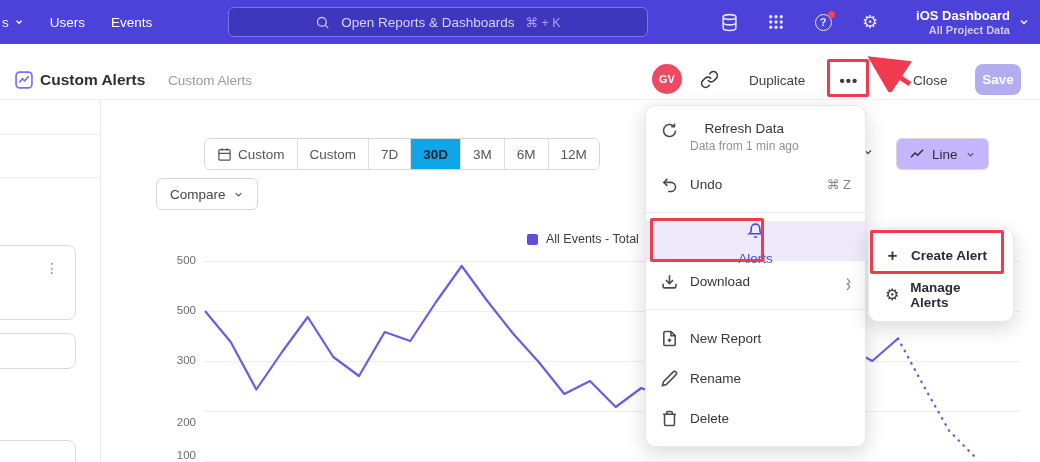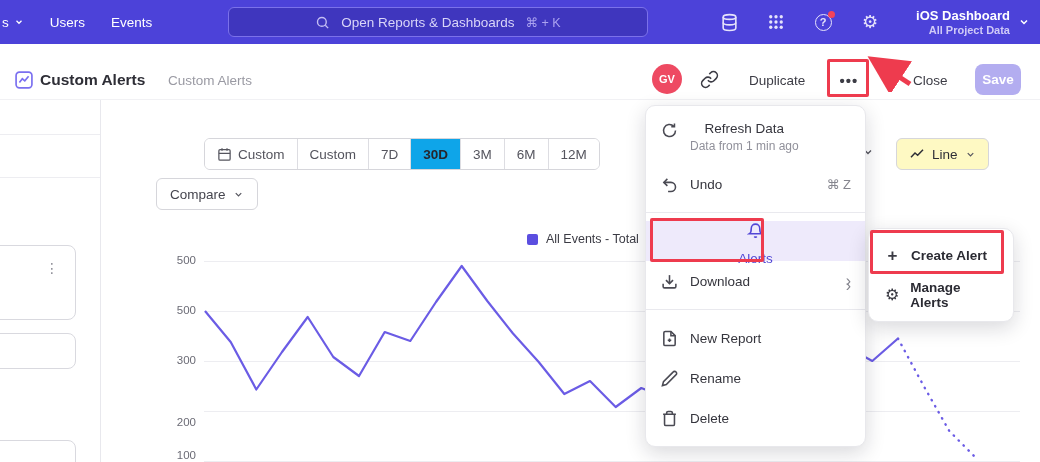--- a/index.html
+++ b/index.html
@@ -40,21 +40,21 @@
   .card { position:absolute; left:-22px; width:98px; background:#fff; border:1px solid #d9d9df; border-radius:8px; cursor:pointer; }
   .card .kebab { position:absolute; right:16px; top:14px; color:#8d8d96; font-size:14px; cursor:pointer; }
 
   
   .seg { position:absolute; left:156px; top:138px; height:32px; display:flex; border:1px solid #d6d6db; border-radius:6px; overflow:hidden; background:#fff;margin-left:48px; }
   .seg-item { display:flex; align-items:center; gap:6px; padding:0 12px; font-size:13.5px; color:#54545d; border-left:1px solid #dddde2; cursor:pointer; background:#fff; }
   .seg-item:first-child { border-left:none; }
   .seg-item.selected { background:#0ea5e9; color:#26262e; font-weight:700; }
   .compare-btn { position:absolute; left:156px; top:178px; height:32px; padding:0 13px; display:flex; align-items:center; gap:7px; border:1px solid #d6d6db; border-radius:6px; background:#fff; font-size:13.5px; color:#45454e; cursor:pointer; }
   .hidden-chevron { position:absolute; left:862px; top:146px; color:#55555e; z-index:1; }
-  .line-btn { position:absolute; left:896px; top:138px; height:32px; padding:0 12px; display:flex; align-items:center; gap:7px; border:1px solid #d6d6db; border-radius:6px; background:#fef9c3; font-size:13.5px; font-weight:500; color:#2e2e36; cursor:pointer; }
+  .line-btn { position:absolute; left:896px; top:138px; height:32px; padding:0 12px; display:flex; align-items:center; gap:7px; border:1px solid #d6d6db; border-radius:6px; background:#c4b5fd; font-size:13.5px; font-weight:500; color:#2e2e36; cursor:pointer; }
 
   
   .legend { position:absolute; left:527px; top:232px; display:flex; align-items:center; gap:8px; }
   .legend .sw { width:11px; height:11px; border-radius:2px; background:#5b4ee0; }
   .legend .lt { font-size:12.5px; color:#3b3b44; font-weight:500; }
   .ytick { position:absolute; left:158px; width:38px; text-align:right; font-size:11.5px; color:#6b6b75; }
   .gridline { position:absolute; left:204px; width:816px; height:1px; background:#ededf1; }
   #chart-svg { position:absolute; left:0; top:0; width:1040px; height:462px; pointer-events:none; z-index:2; }
 
   

